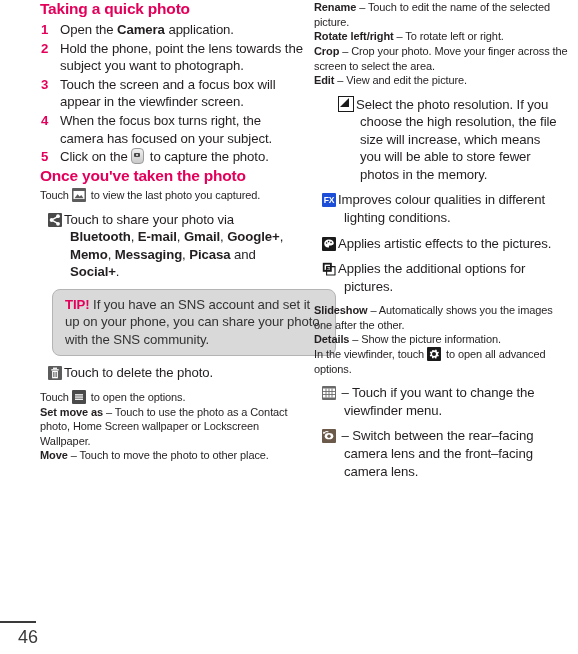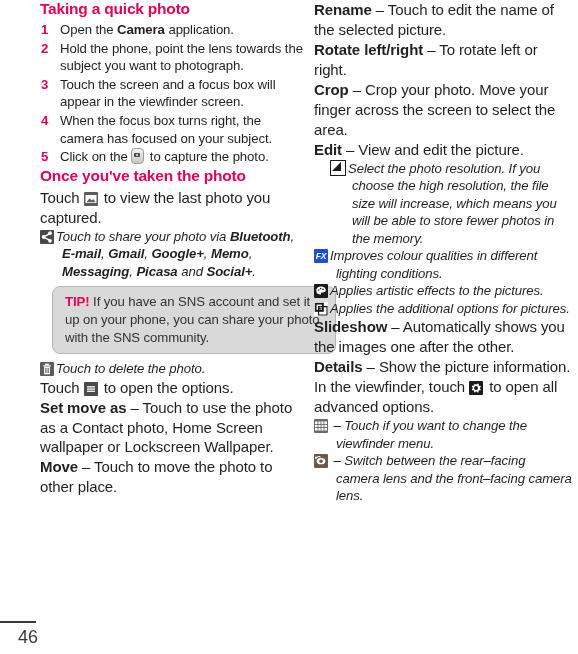--- a/index.html
+++ b/index.html
@@ -33,21 +33,21 @@
     color: #e4005a;
     font-size: 15.5px;
     font-weight: bold;
     margin: 0 0 3px 0;
     line-height: 1.18;
     letter-spacing: -0.2px;
   }
   .sec-gap { margin-top: 12px; }
 
   p.body {
-    font-size: 15px;
+    font-size: 11px;
     line-height: 1.33;
     margin: 0 0 0 0;
     letter-spacing: -0.1px;
   }
   .b { font-weight: bold; }
   .pinkb { color:#e4005a; font-weight:bold; }
 
   
   ol.steps {
     list-style: none;
@@ -68,25 +68,24 @@
     top: 0;
     color: #e4005a;
     font-weight: bold;
     font-size: 13.2px;
   }
 
   
   .iconpara {
     font-size: 13.2px;
     line-height: 1.33;
-    margin: 0;
+    margin: 8px;
     padding-left: 22px;
     text-indent: -22px;
     letter-spacing: -0.1px;
-    font-style: italic;
   }
   .iconpara.deep {
     padding-left: 38px;
     text-indent: -22px;
   }
 
   
   .ic {
     display: inline-block;
     vertical-align: -3px;

